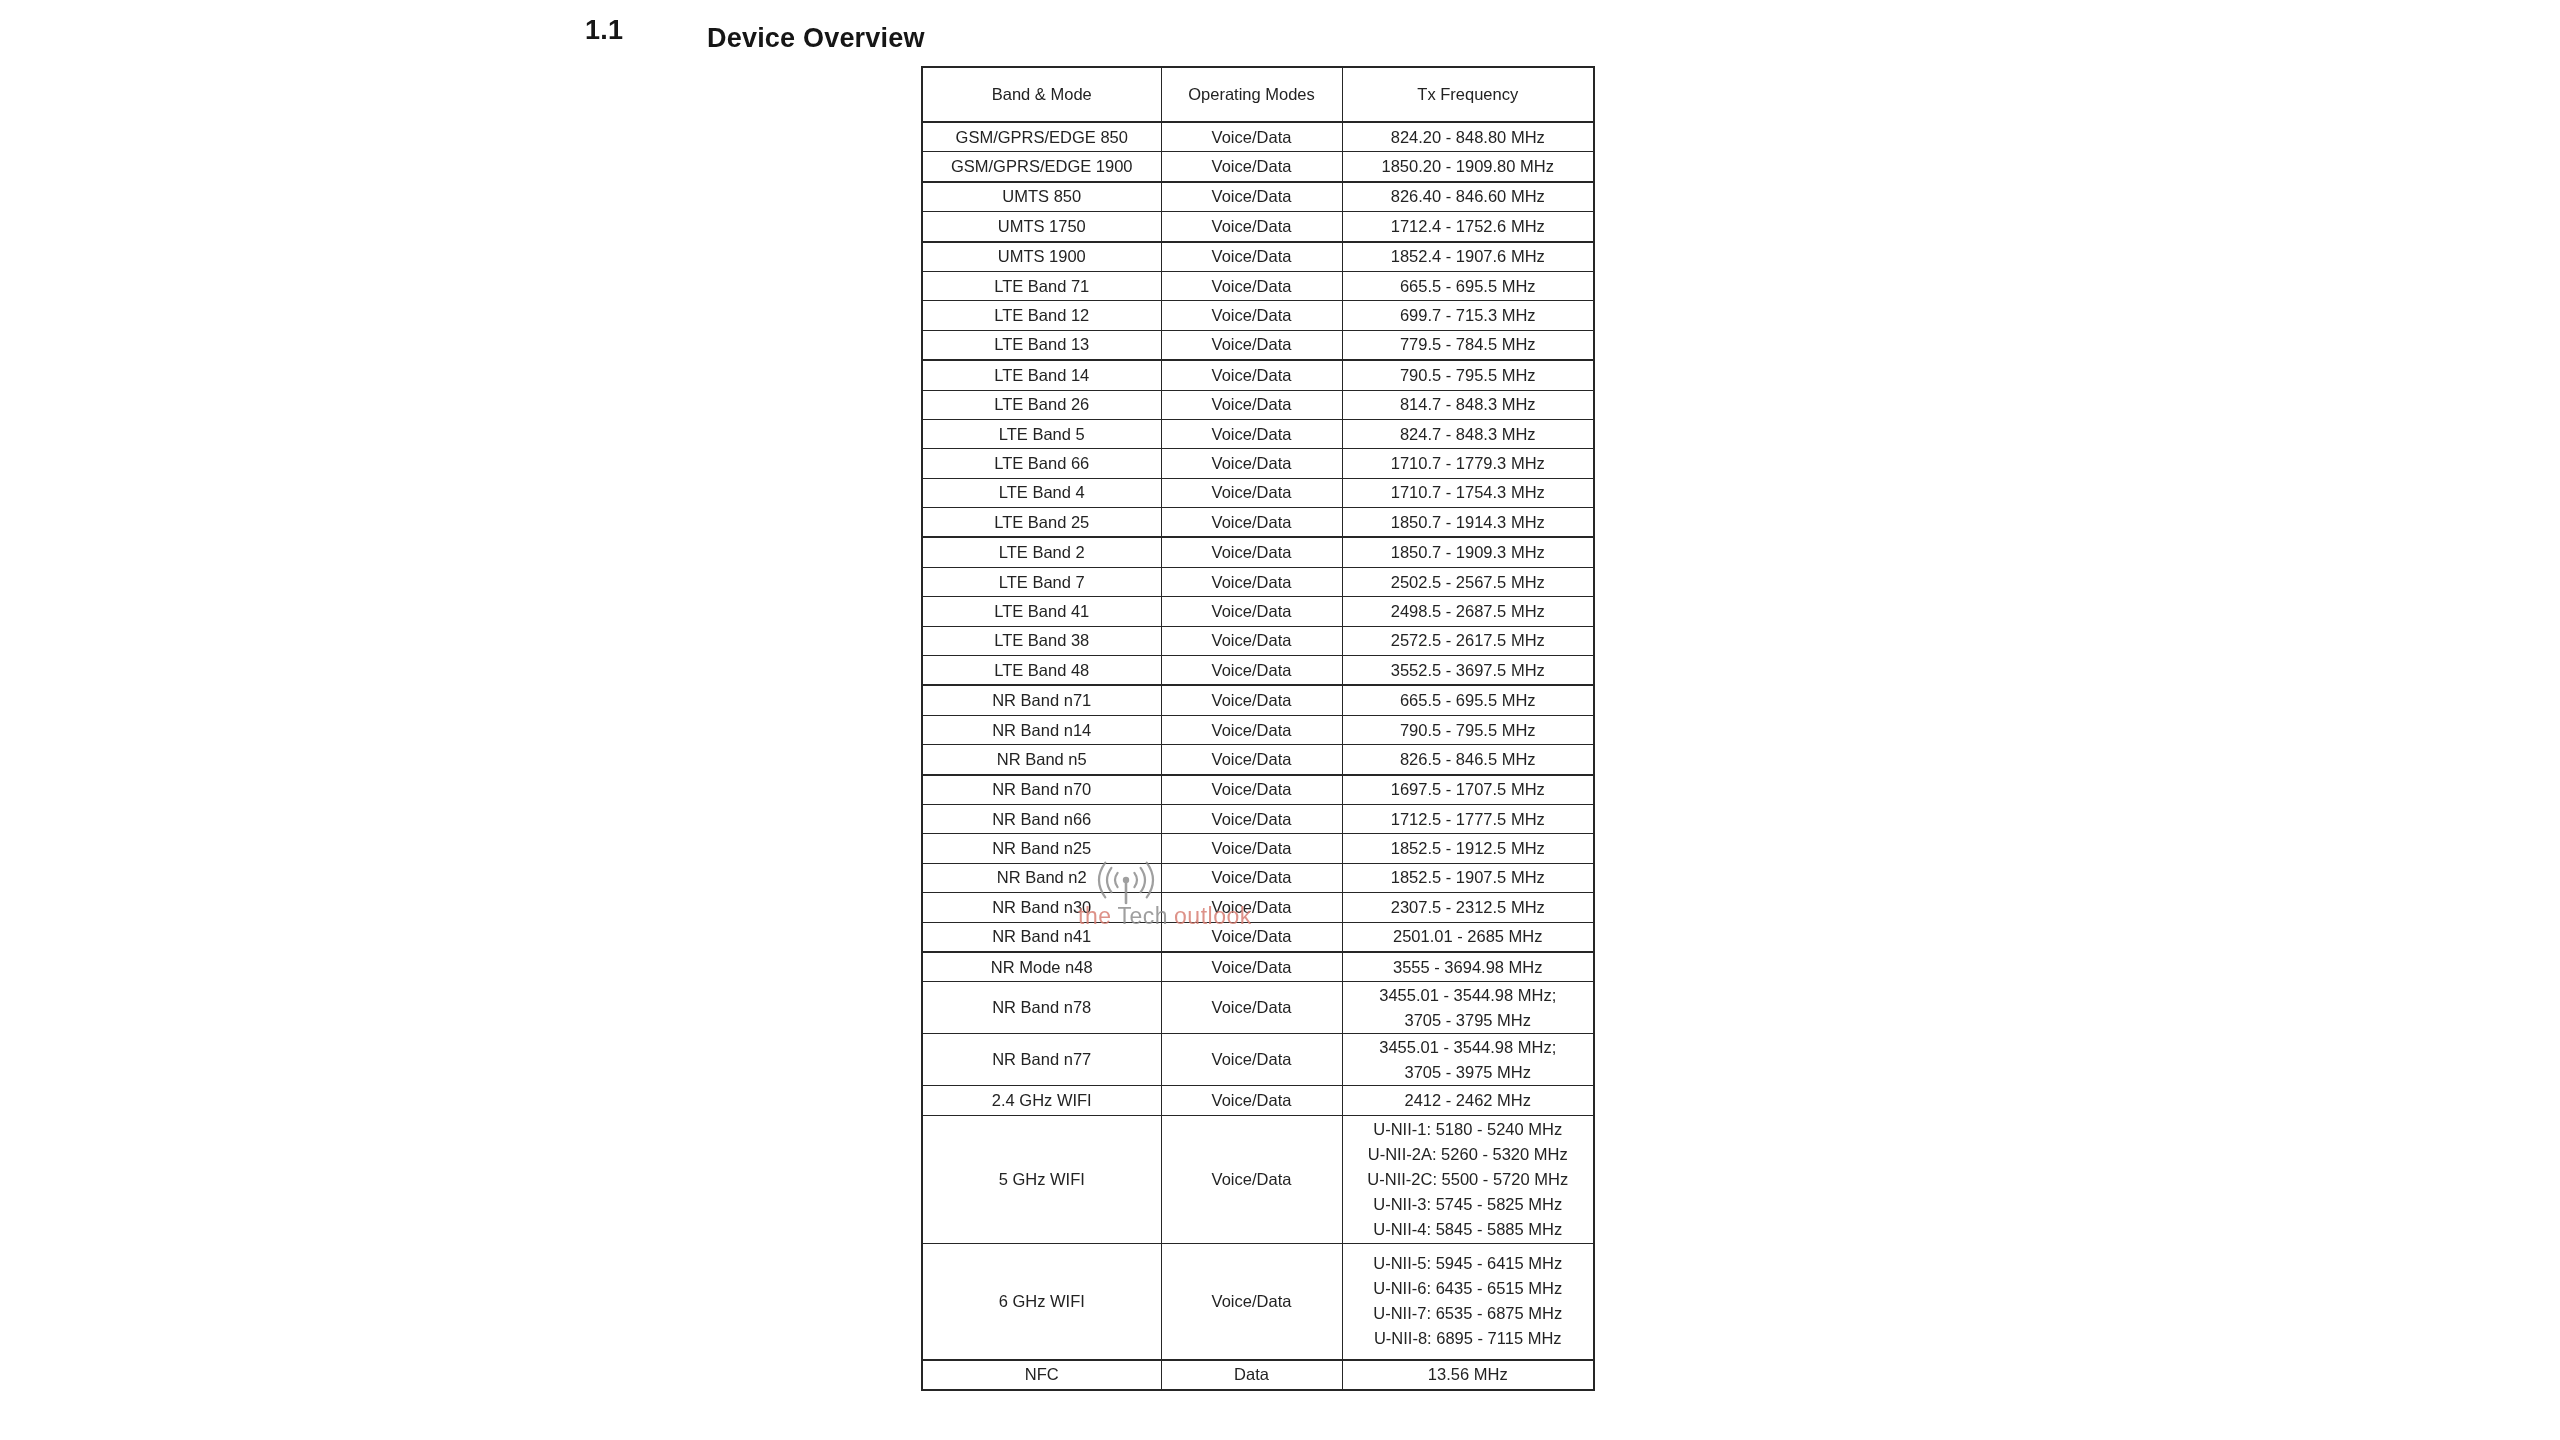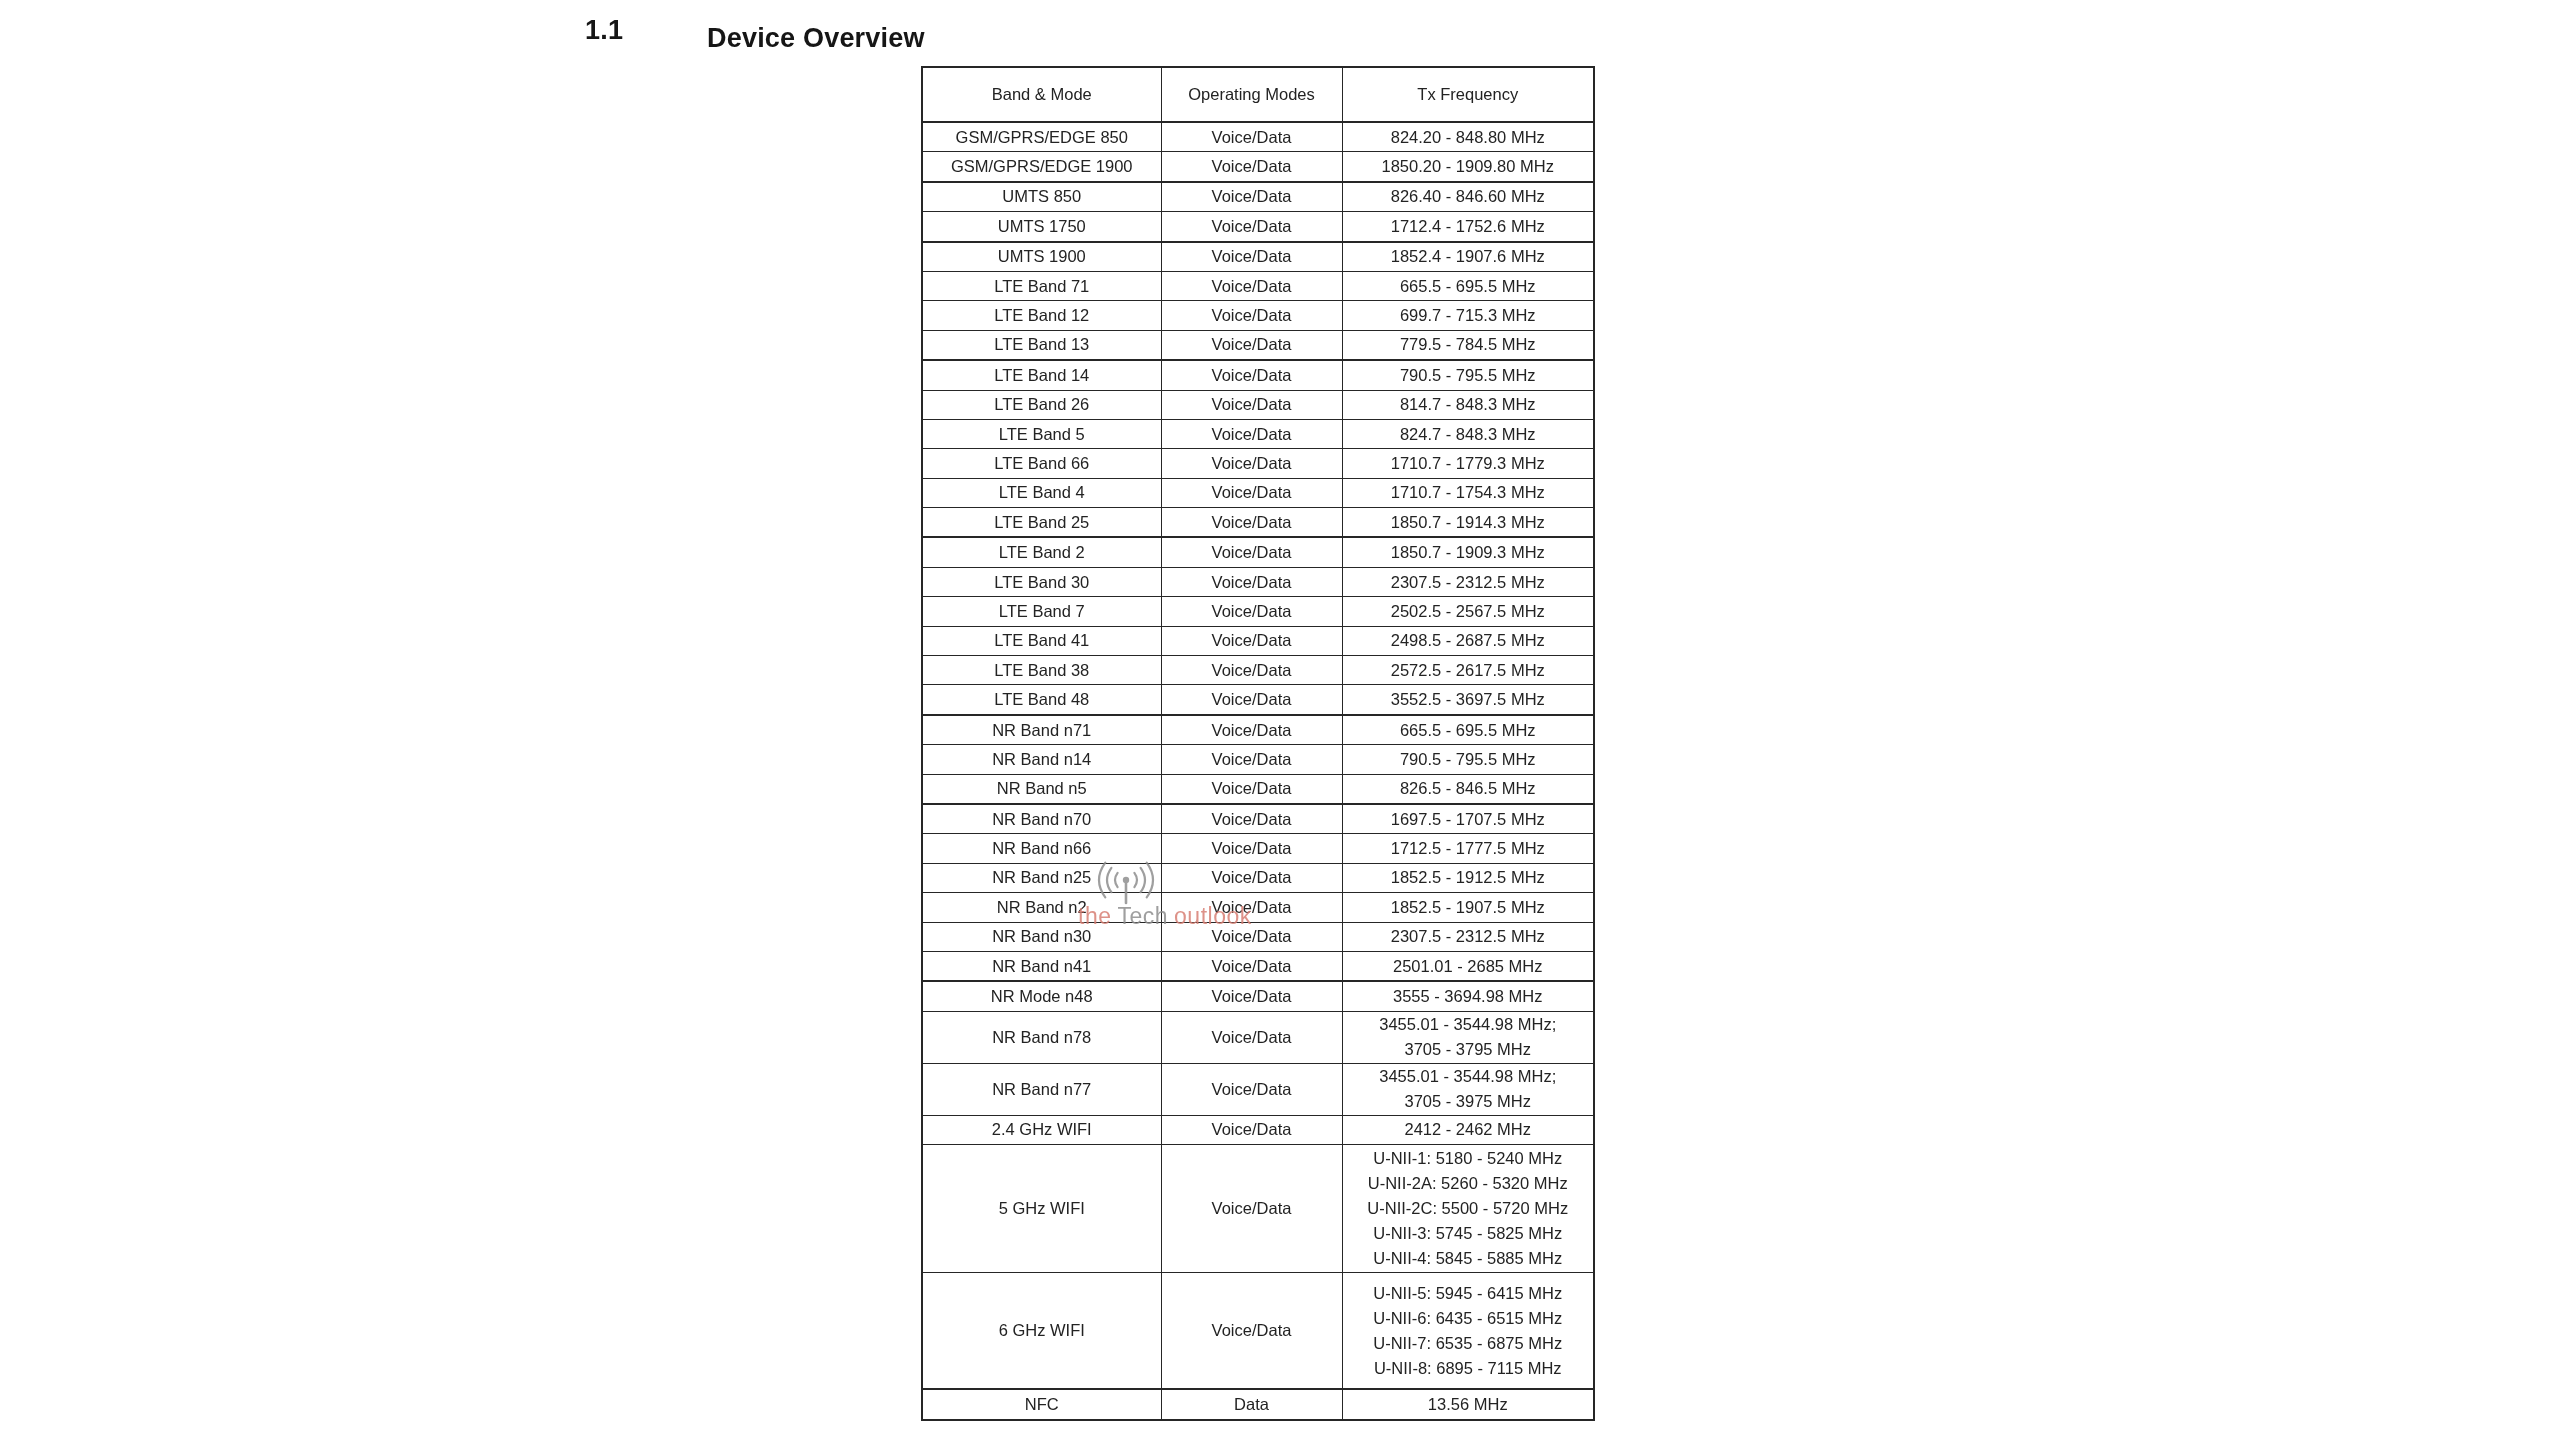--- a/index.html
+++ b/index.html
@@ -179,25 +179,20 @@
           <td>LTE Band 25</td>
           <td>Voice/Data</td>
           <td>1850.7 - 1914.3 MHz</td>
         </tr>
         <tr class="lines-1">
           <td>LTE Band 2</td>
           <td>Voice/Data</td>
           <td>1850.7 - 1909.3 MHz</td>
         </tr>
         <tr class="lines-1">
-          <td>LTE Band 30</td>
-          <td>Voice/Data</td>
-          <td>2307.5 - 2312.5 MHz</td>
-        </tr>
-        <tr class="lines-1">
           <td>LTE Band 7</td>
           <td>Voice/Data</td>
           <td>2502.5 - 2567.5 MHz</td>
         </tr>
         <tr class="lines-1">
           <td>LTE Band 41</td>
           <td>Voice/Data</td>
           <td>2498.5 - 2687.5 MHz</td>
         </tr>
         <tr class="lines-1">

